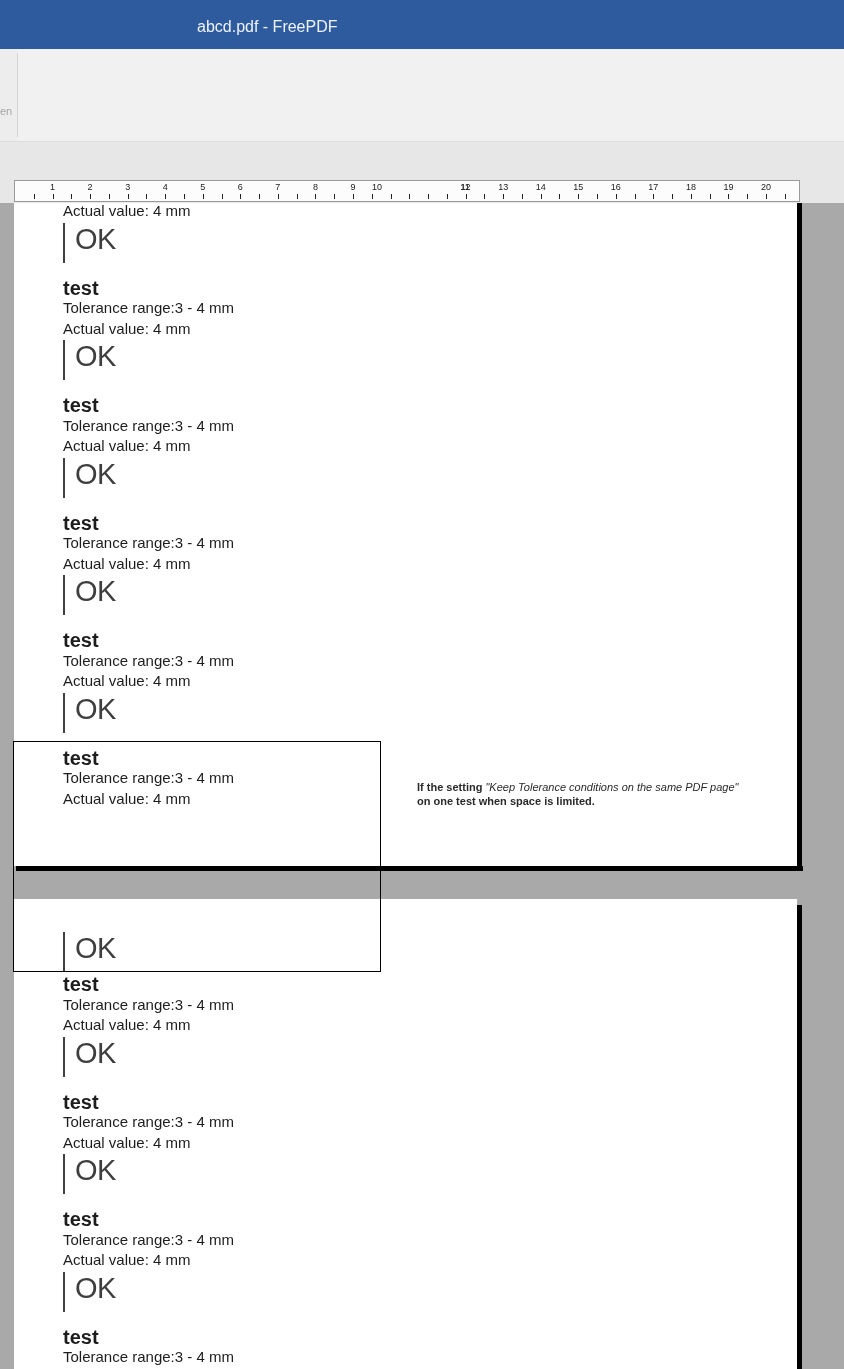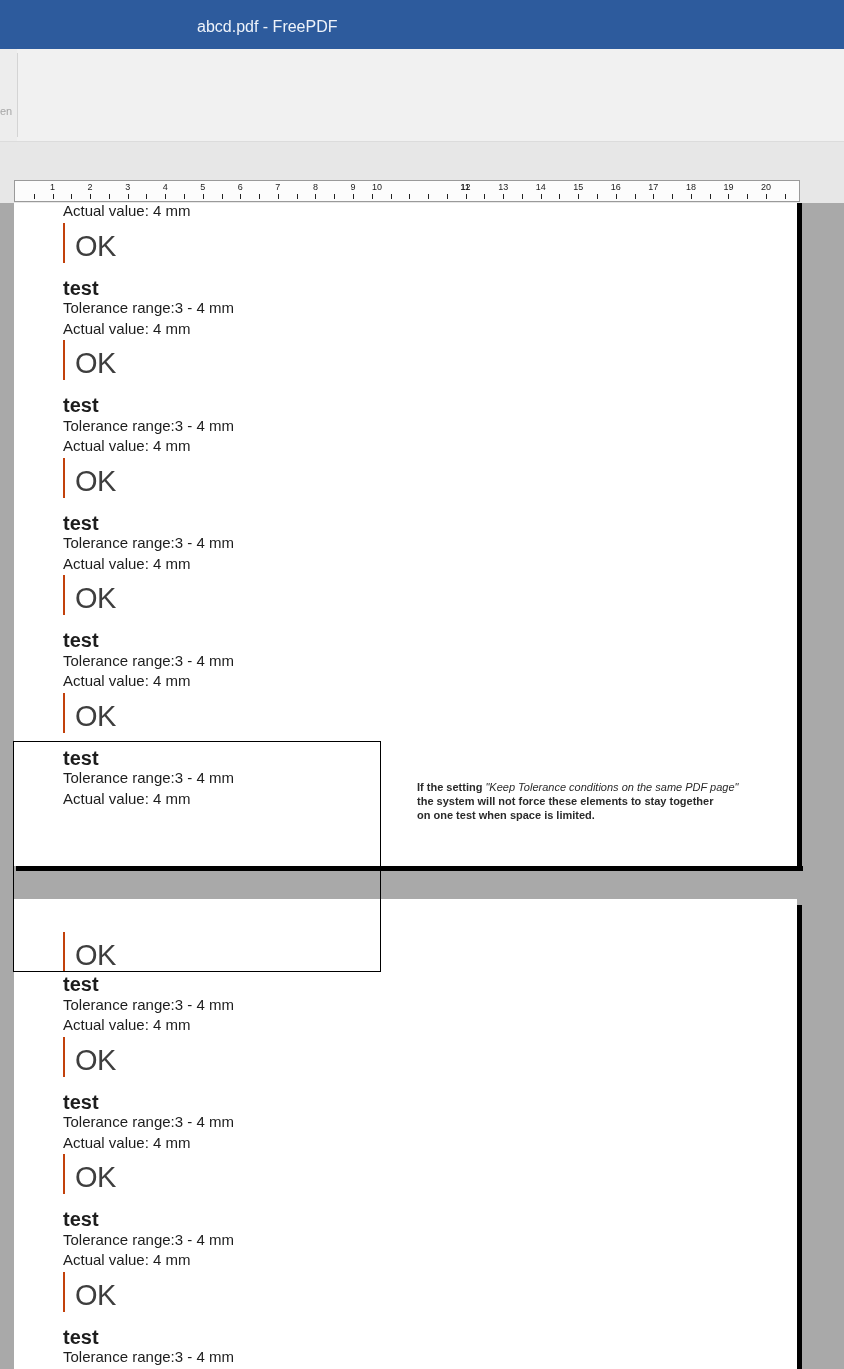--- a/index.html
+++ b/index.html
@@ -60,22 +60,22 @@
   .shadow-b1 { position:absolute; left:16px; top:663px; width:787px; height:5px; background:#000; }
   .shadow-r2 { position:absolute; left:797px; top:702px; width:5px; height:464px; background:#000; }
   
   .content { padding-left:49px; margin-top:-2px; }
   .line {
     font-size:15px; line-height:20.5px; color:#1d1d1d; white-space:nowrap;
   }
   .line.test { font-weight:bold; font-size:20px; }
   .ok-block {
     height:40px; margin:1px 0 15px 0;
-    border-left:2px solid #c2410c; padding-left:10px;
-    display:flex; align-items:flex-end;
+    border-left:2px solid #404040; padding-left:10px;
+    display:flex; align-items:flex-start;
   }
   .ok-block span {
     font-size:29px; color:#3e3e3e; letter-spacing:-0.5px;
   }
   .page2 .content { margin-top:0; }
   .page2 .content .ok-block:first-child { margin-top:33px; margin-bottom:2px; }
   
   .annotation-rect {
     position:absolute; left:13px; top:538px; width:368px; height:231px;
     border:1px solid #000; box-sizing:border-box; z-index:5;
@@ -231,16 +231,15 @@
         <div class="line test">test</div>
         <div class="line tolerance">Tolerance range:3 - 4 mm</div>
       </div>
   </div>
   <div class="shadow-r2"></div>
 
   <div class="annotation-rect"></div>
 
   <div class="note">
     <div class="nl"><span>If the setting </span><span class="quote">"Keep Tolerance conditions on the same PDF page"</span></div>
-    <div class="nl">the system will not force these elements to stay together</div>
     <div class="nl">on one test when space is limited.</div>
   </div>
 </div>
 
 </body></html>

